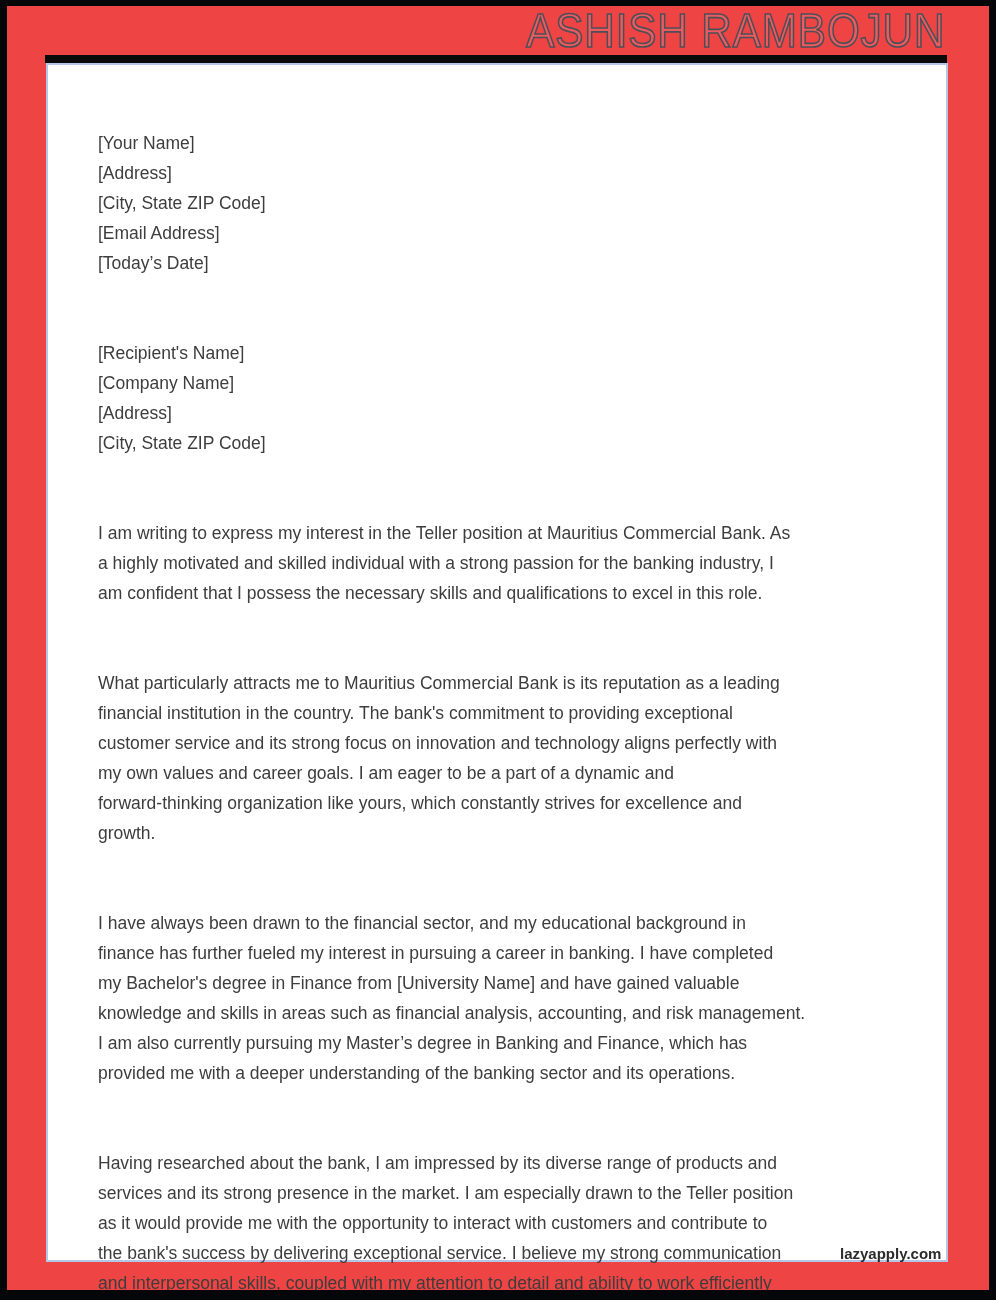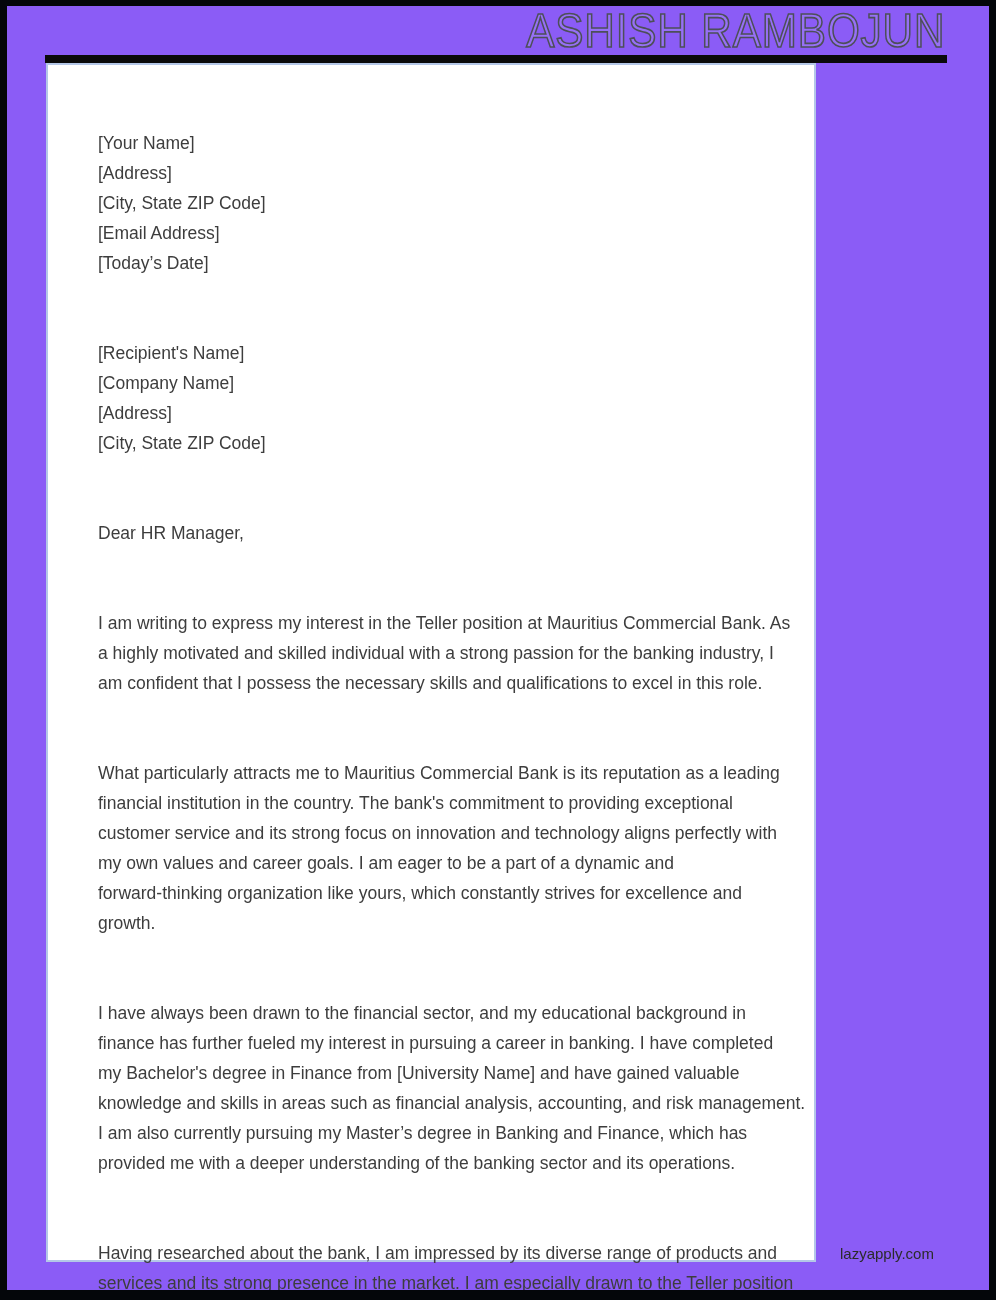--- a/index.html
+++ b/index.html
@@ -5,21 +5,21 @@
   html, body { margin: 0; padding: 0; }
   body {
     font-family: "Liberation Sans", sans-serif;
     background: #9aa4b8;
   }
   .viewport {
     position: relative;
     width: 996px;
     height: 1300px;
     margin: 0 auto;
-    background: #8b5cf6;
+    background: #ef4444;
     overflow: hidden;
   }
   
   .frame-top    { position: absolute; top: 0; left: 0; width: 100%; height: 6px;  background: #04060a; z-index: 9; }
   .frame-bottom { position: absolute; bottom: 0; left: 0; width: 100%; height: 10px; background: #04060a; z-index: 9; }
   .frame-left   { position: absolute; top: 0; left: 0; width: 7px; height: 100%; background: #04060a; z-index: 9; }
   .frame-right  { position: absolute; top: 0; right: 0; width: 7px; height: 100%; background: #04060a; z-index: 9; }
 
   
   .header-title {
@@ -47,21 +47,21 @@
     width: 902px;
     height: 8px;
     background: #0a0a0a;
     z-index: 4;
   }
 
   .document {
     position: absolute;
     left: 46px;
     top: 63px;
-    width: 770px;
+    width: 902px;
     height: 1199px;
     box-sizing: border-box;
     background: #ffffff;
     border: 2px solid #b4c7e7;
     overflow: visible;
     z-index: 1;
   }
 
   .letter-body {
     position: absolute;
@@ -79,20 +79,21 @@
   }
 
   .watermark {
     position: absolute;
     left: 840px;
     top: 1245px;
     font-size: 15px;
     line-height: 17px;
     color: #2b2b2b;
     z-index: 5;
+    font-weight: bold;
   }
 </style>
 </head>
 <body>
 
 <div class="viewport">
 
   <div class="header-title">ASHISH RAMBOJUN</div>
 
   <div class="top-bar"></div>
@@ -101,21 +102,20 @@
     <div class="letter-body">
       <p>[Your Name]
 [Address]
 [City, State ZIP Code]
 [Email Address]
 [Today’s Date]</p>
       <p>[Recipient's Name]
 [Company Name]
 [Address]
 [City, State ZIP Code]</p>
-      <p>Dear HR Manager,</p>
       <p>I am writing to express my interest in the Teller position at Mauritius Commercial Bank. As
 a highly motivated and skilled individual with a strong passion for the banking industry, I
 am confident that I possess the necessary skills and qualifications to excel in this role.</p>
       <p>What particularly attracts me to Mauritius Commercial Bank is its reputation as a leading
 financial institution in the country. The bank's commitment to providing exceptional
 customer service and its strong focus on innovation and technology aligns perfectly with
 my own values and career goals. I am eager to be a part of a dynamic and
 forward-thinking organization like yours, which constantly strives for excellence and
 growth.</p>
       <p>I have always been drawn to the financial sector, and my educational background in

